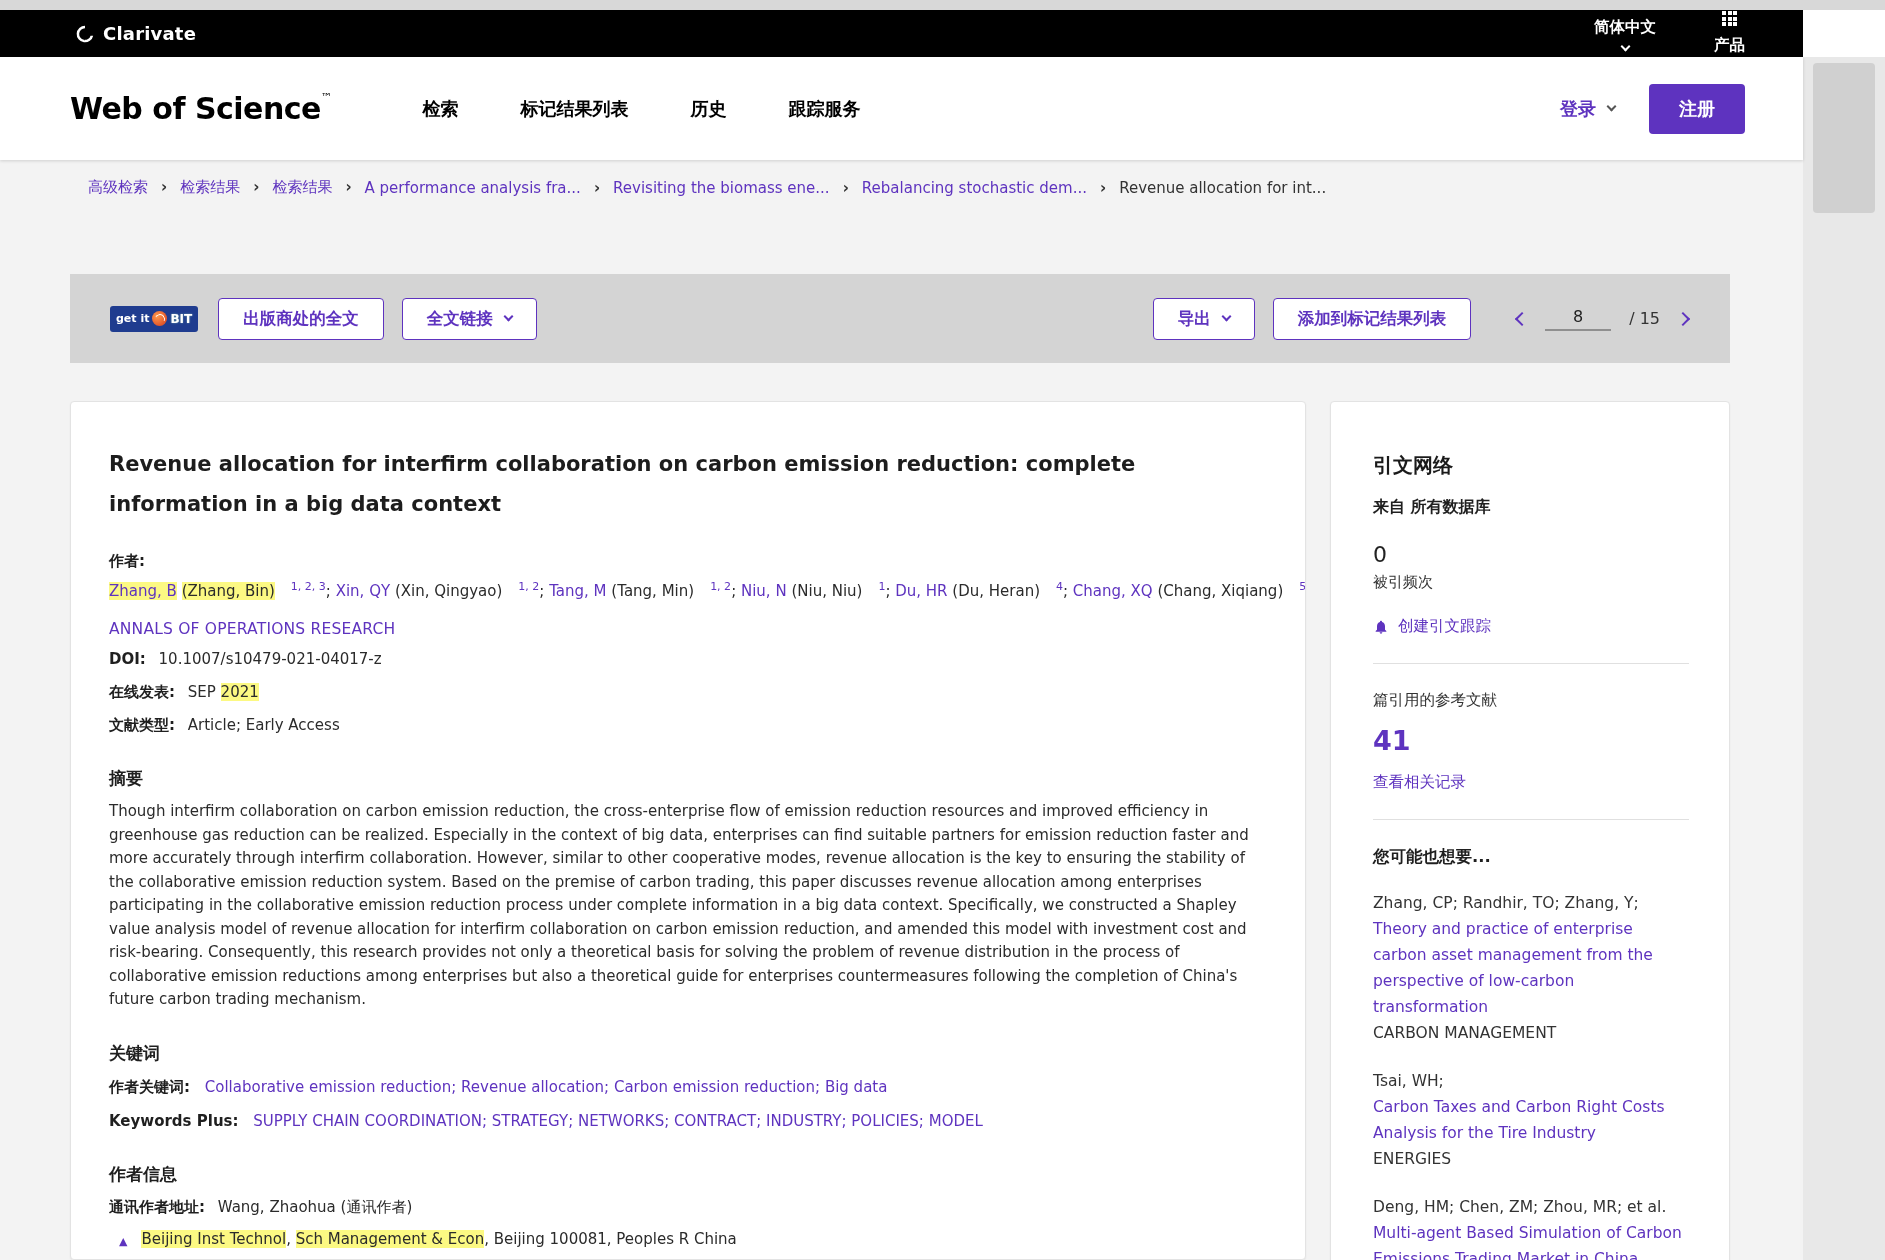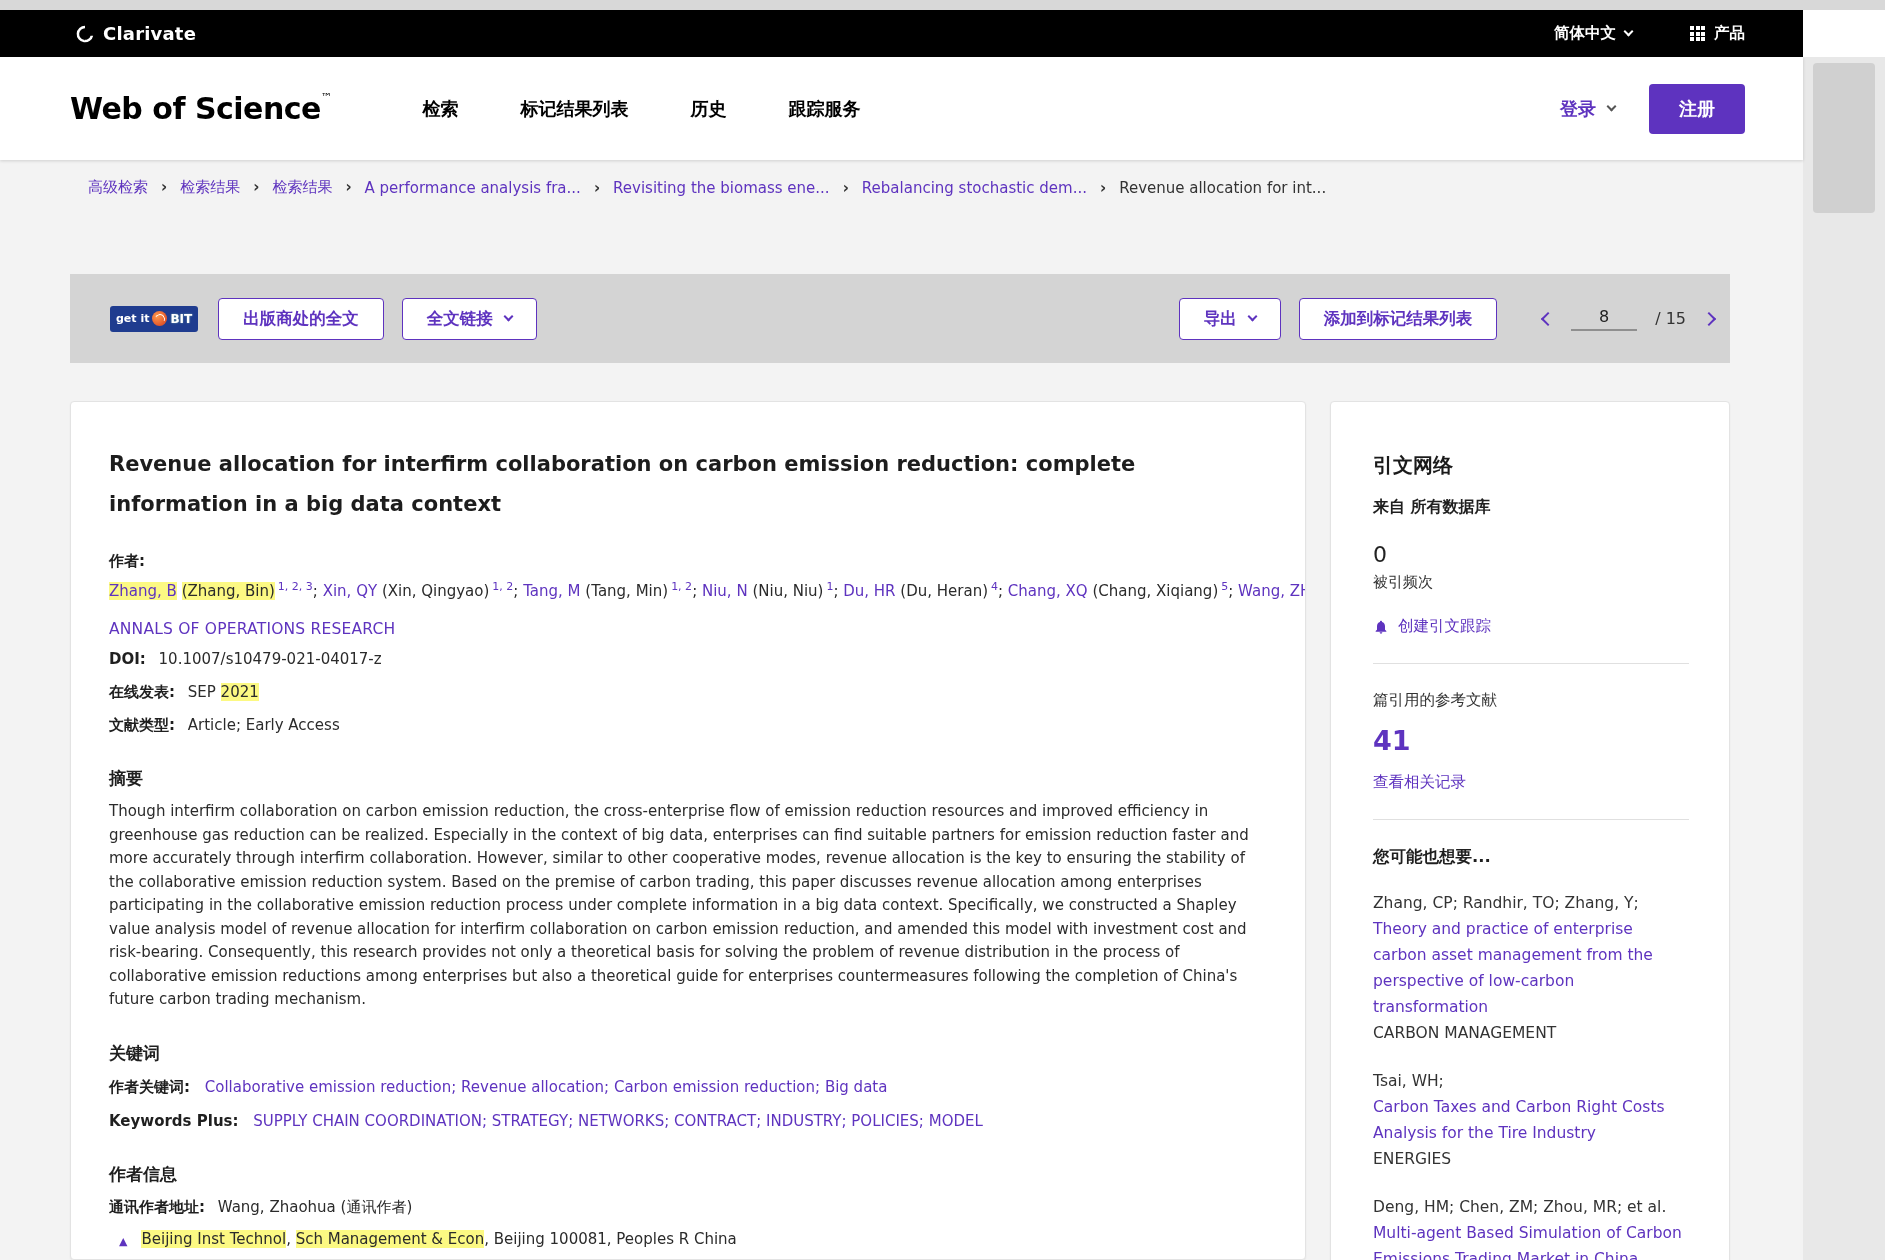--- a/index.html
+++ b/index.html
@@ -22,21 +22,21 @@
 
   
   .top-strip{position:absolute;left:0;top:0;width:1885px;height:10px;background:#d8d8d8;}
   .scroll-col{position:absolute;left:1803px;top:57px;width:82px;height:1203px;background:#e8e8e8;}
   .scroll-thumb{position:absolute;left:10px;top:6px;width:62px;height:150px;background:#d0d0d0;border-radius:4px;}
 
   
   .black-bar{position:absolute;left:0;top:10px;width:1803px;height:47px;background:#000;display:flex;align-items:center;padding:0 58px 0 75px;}
   .clarivate{display:flex;align-items:center;gap:8px;color:#fff;font-size:18px;font-weight:700;letter-spacing:.2px;}
   .black-bar .spacer{flex:1;}
-  .bar-item{display:flex;align-items:center;gap:9px;color:#fff;font-size:15.5px;font-weight:700;margin-left:58px;}
+  .bar-item{display:flex;align-items:center;gap:9px;color:#fff;font-size:15.5px;font-weight:700;margin-left:58px;flex-direction:column;}
   .chev{display:inline-block;width:7px;height:7px;border-right:2px solid currentColor;border-bottom:2px solid currentColor;transform:rotate(45deg);margin-top:-4px;}
   .grid-icon{display:grid;grid-template-columns:repeat(3,4px);grid-auto-rows:4px;gap:1.5px;}
   .grid-icon i{background:#fff;display:block;}
 
   
   .header{position:absolute;left:0;top:57px;width:1803px;height:103px;background:#fff;display:flex;align-items:center;padding:0 58px 0 70px;box-shadow:0 1px 3px rgba(0,0,0,.15);z-index:3;}
   .brand{font-size:30px;font-weight:800;color:#000;letter-spacing:-.5px;white-space:nowrap;}
   .brand sup{font-size:11px;font-weight:400;vertical-align:18px;}
   .main-nav{display:flex;align-items:center;gap:62px;margin-left:91px;}
   .main-nav a{color:#000;font-size:18px;font-weight:700;}
@@ -48,21 +48,21 @@
   
   .page{position:absolute;left:0;top:160px;width:1803px;height:1100px;background:var(--pagebg);}
 
   
   .breadcrumb{position:absolute;left:88px;top:18px;display:flex;align-items:center;font-size:15px;white-space:nowrap;}
   .crumb{color:var(--link);}
   .crumb:not(:last-child)::after{content:"›";color:#333;font-weight:700;margin:0 13px;font-size:15px;}
   .crumb.current{color:#333;}
 
   
-  .toolbar{position:absolute;left:70px;top:114px;width:1660px;height:89px;background:var(--toolbar);display:flex;align-items:center;padding:0 16px 0 40px;}
+  .toolbar{position:absolute;left:70px;top:114px;width:1660px;height:89px;background:var(--toolbar);display:flex;align-items:center;padding:0 42px 0 40px;}
   .getit{display:inline-flex;align-items:center;gap:3px;background:#1f3c8f;border-radius:3px;height:26px;padding:0 6px;margin-right:20px;}
   .getit .pre{color:#fff;font-size:11px;font-weight:700;}
   .getit .globe{width:15px;height:15px;border-radius:50%;background:radial-gradient(circle at 35% 35%,#ff9a4d,#e2562a 70%);position:relative;}
   .getit .globe::after{content:"";position:absolute;left:3px;top:3px;width:8px;height:8px;border:1.5px solid #fff;border-left-color:transparent;border-bottom-color:transparent;border-radius:50%;transform:rotate(-20deg);}
   .getit .suf{color:#fff;font-size:12px;font-weight:800;text-shadow:0 0 2px #7aa;}
   .btn-outline{display:inline-flex;align-items:center;gap:12px;background:#fff;border:1.5px solid var(--purple);border-radius:4px;color:var(--purple);font-size:16.5px;font-weight:700;height:42px;padding:0 24px;cursor:pointer;margin-right:18px;white-space:nowrap;}
   .toolbar .spacer{flex:1;}
   .pagination{display:flex;align-items:center;gap:18px;margin-left:28px;color:#333;font-size:16px;}
   .pg-chev{width:10px;height:10px;border:none;border-right:2.5px solid var(--purple);border-bottom:2.5px solid var(--purple);background:transparent;cursor:pointer;}
   .pg-left{transform:rotate(135deg);}
@@ -75,21 +75,21 @@
   .main-card{left:70px;top:241px;width:1236px;height:859px;padding:42px 46px 0 38px;}
   .side-card{left:1330px;top:241px;width:400px;height:967px;padding:50px 40px 0 42px;}
 
   
   .title{font-size:21px;line-height:40px;font-weight:700;color:#1d1d1d;max-width:1135px;}
   .authors{margin-top:24px;font-size:15px;line-height:26px;max-width:1140px;}
   .authors .lbl{margin-right:6px;}
   .author{white-space:nowrap;}
   .author:not(:last-child)::after{content:"; ";color:#2b2b2b;}
   .author .paren{color:#2b2b2b;}
-  .author sup{color:var(--purple);font-size:11px;margin-left:3px;}
+  .author sup{color:var(--purple);font-size:11px;margin-left:16px;}
   .hl{background:var(--hl);}
   .journal{display:inline-block;margin-top:16px;font-size:15.5px;letter-spacing:.2px;color:var(--link);}
   .meta-row{margin-top:9px;font-size:15px;line-height:24px;}
   .meta-row .lbl{margin-right:8px;}
   .sec-h{margin-top:30px;font-size:17px;font-weight:700;color:#1f1f1f;}
   .abstract{margin-top:10px;font-size:15px;line-height:23.5px;max-width:1155px;color:#2b2b2b;}
   .kw-row{margin-top:10px;font-size:15px;line-height:24px;}
   .kw-row .lbl{margin-right:10px;}
   .kw-list a:not(:last-child)::after{content:"; ";}
   .addr-row{margin-top:8px;font-size:15px;line-height:24px;display:flex;align-items:flex-start;}

